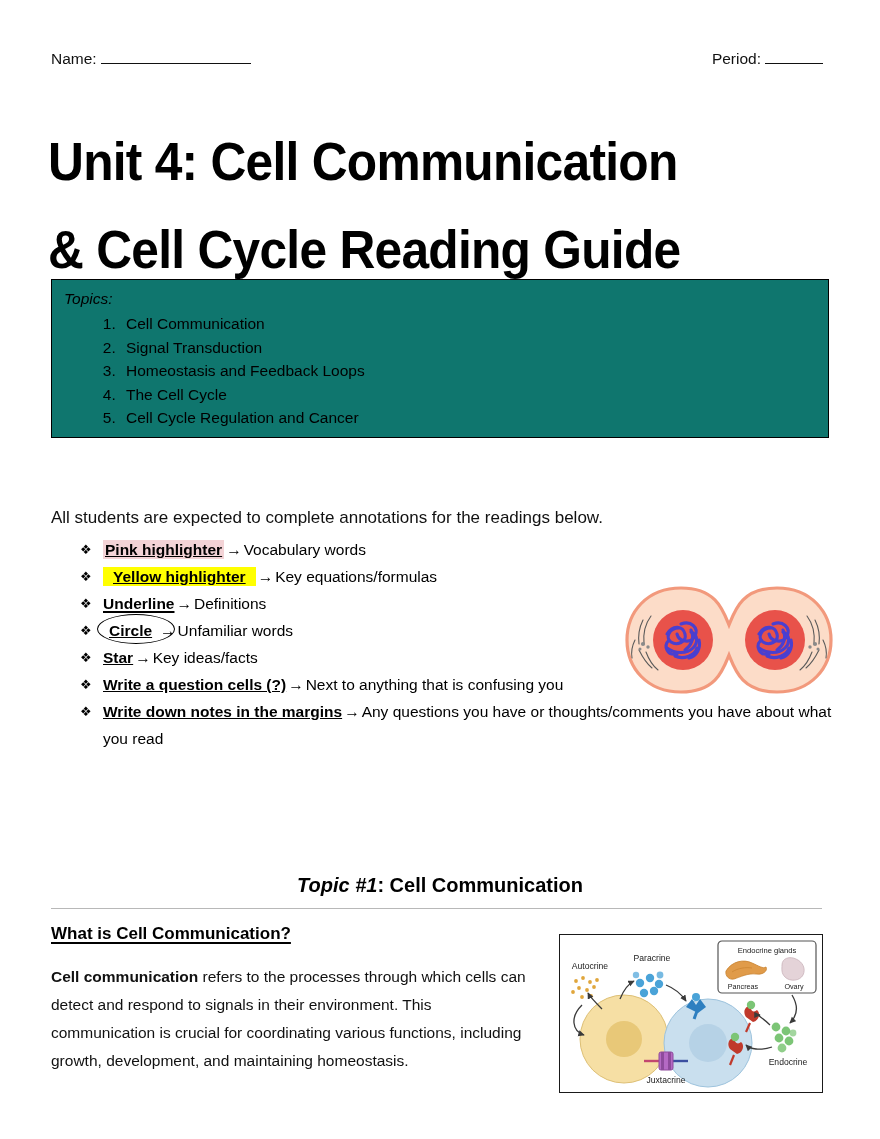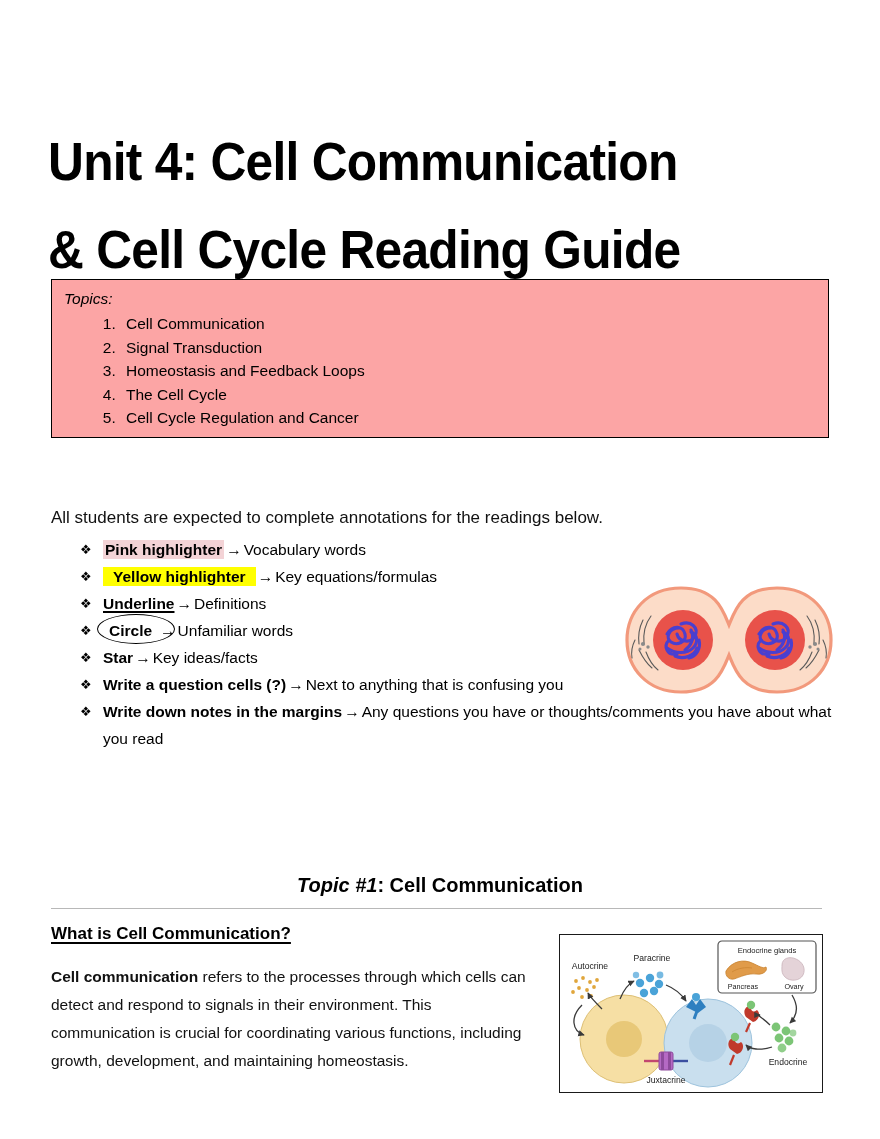--- a/index.html
+++ b/index.html
@@ -69,21 +69,21 @@
 
   
   .topics-box {
     position: absolute;
     left: 51px;
     top: 279px;
     width: 778px;
     height: 159px;
     border: 1.6px solid #000;
     box-sizing: border-box;
-    background: #fca5a5;
+    background: #0f766e;
   }
   .topics-label {
     position: absolute;
     left: 12px;
     top: 10px;
     font-style: italic;
     font-size: 15.5px;
   }
   .topics-list {
     position: absolute;
@@ -140,21 +140,21 @@
     margin-bottom: 0px;
   }
   .annot-item.wrap { line-height: 27px; }
   .bullet {
     position: absolute;
     left: 0;
     top: 0;
     font-size: 13px;
     line-height: 27px;
   }
-  .lead { font-weight: 700; }
+  .lead { font-weight: 700; text-decoration: underline; }
   .hl-pink { background: #f3d3d6; padding: 1px 2px; }
   .hl-yellow { background: #ffff00; padding: 1px 10px; }
   .underline-lead { text-decoration: underline; text-underline-offset: 2px; text-decoration-thickness: 2px; }
   .arrow { padding: 0 2px; }
   .circle-wrap {
     position: relative;
     display: inline-block;
     padding: 0 6px;
   }
   .circle-oval {
@@ -224,20 +224,30 @@
     background: #ffffff;
     overflow: hidden;
   }
   .signal-fig svg { display: block; }
 </style>
 </head>
 <body>
 
 <div class="page">
 
+  <div class="idline">
+    <span class="idfield">
+      <span>Name:</span>
+      <span class="rule-name"></span>
+    </span>
+    <span class="idfield">
+      <span>Period:</span>
+      <span class="rule-period"></span>
+    </span>
+  </div>
 
   <h1 class="doc-title">
     <span class="tl">Unit 4: Cell Communication</span>
     <span class="tl">&amp; Cell Cycle Reading Guide</span>
   </h1>
 
   <div class="topics-box">
     <div class="topics-label">Topics:</div>
     <ol class="topics-list">
       <li>Cell Communication</li>

